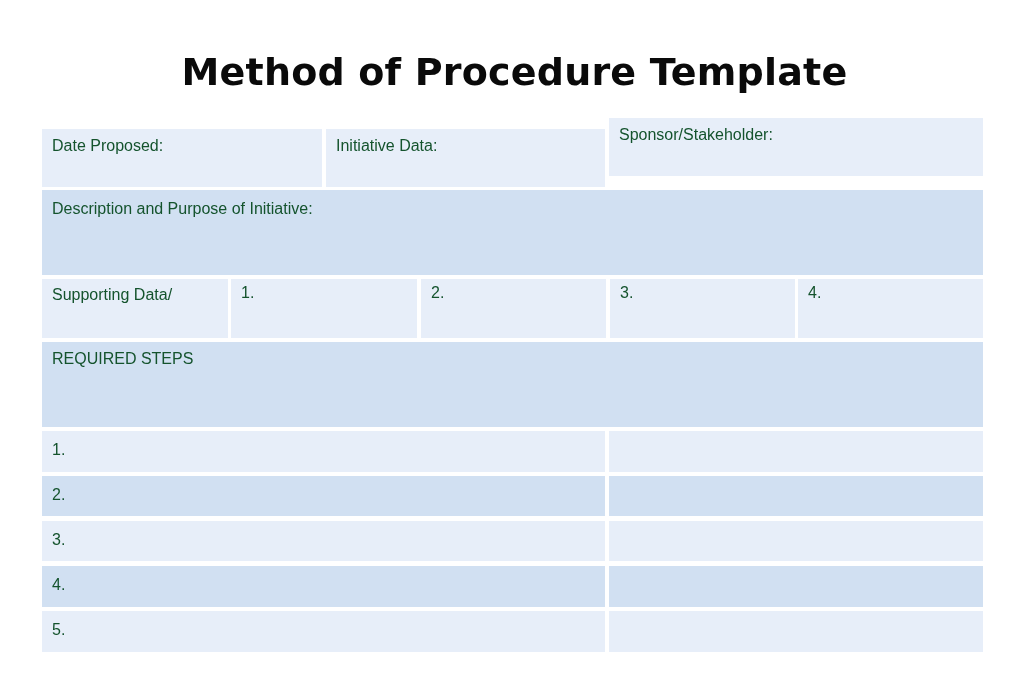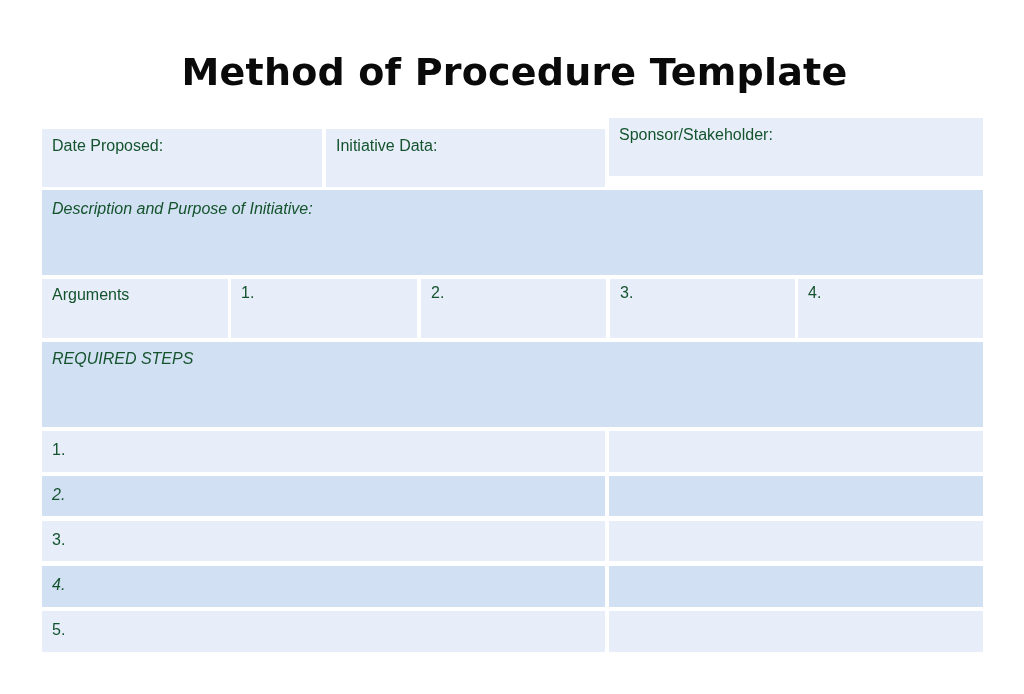--- a/index.html
+++ b/index.html
@@ -1,20 +1,20 @@
 <!DOCTYPE html>
 <html><head>
   <meta charset="utf-8">
   <style>
     html, body { margin: 0; padding: 0; background: #ffffff; }
     body { width: 1024px; height: 694px; position: relative; overflow: hidden; font-family: "Liberation Sans", "DejaVu Sans", sans-serif; color: #111111; }
     .title { position: absolute; left: 0; top: 50px; width: 1029px; text-align: center; font-size: 38px; font-weight: bold; letter-spacing: 0.2px; color: #0a0a0a; font-family: "DejaVu Sans", "Liberation Sans", sans-serif; }
     .cell { position: absolute; box-sizing: border-box; padding: 6px 10px; font-size: 16px; line-height: 22px; color: #14532d; }
     .light { background: #e7eef9; }
-    .dark { background: #d1e0f2; font-style: italic; }
+    .dark { background: #d1e0f2; }
   </style>
 </head>
 <body>
 
 <div class="title">Method of Procedure Template</div>
 
 <div class="cell light" style="left:42px;top:129px;width:280px;height:58px;">
   <span>Date Proposed:</span>
 </div>
 <div class="cell light" style="left:326px;top:129px;width:279px;height:58px;">
@@ -22,21 +22,21 @@
 </div>
 <div class="cell light" style="left:609px;top:118px;width:374px;height:58px;">
   <span>Sponsor/Stakeholder:</span>
 </div>
 
 <div class="cell dark" style="left:42px;top:190px;width:941px;height:85px;padding-top:8px;">
   <span>Description and Purpose of Initiative:</span>
 </div>
 
 <div class="cell light" style="left:42px;top:279px;width:186px;height:59px;padding-top:5px;">
-  <div>Arguments</div>
+  <div>Supporting Data/</div>
 </div>
 <div class="cell light" style="left:231px;top:279px;width:186px;height:59px;padding-top:3px;">
   <span>1.</span>
 </div>
 <div class="cell light" style="left:421px;top:279px;width:185px;height:59px;padding-top:3px;">
   <span>2.</span>
 </div>
 <div class="cell light" style="left:610px;top:279px;width:185px;height:59px;padding-top:3px;">
   <span>3.</span>
 </div>

